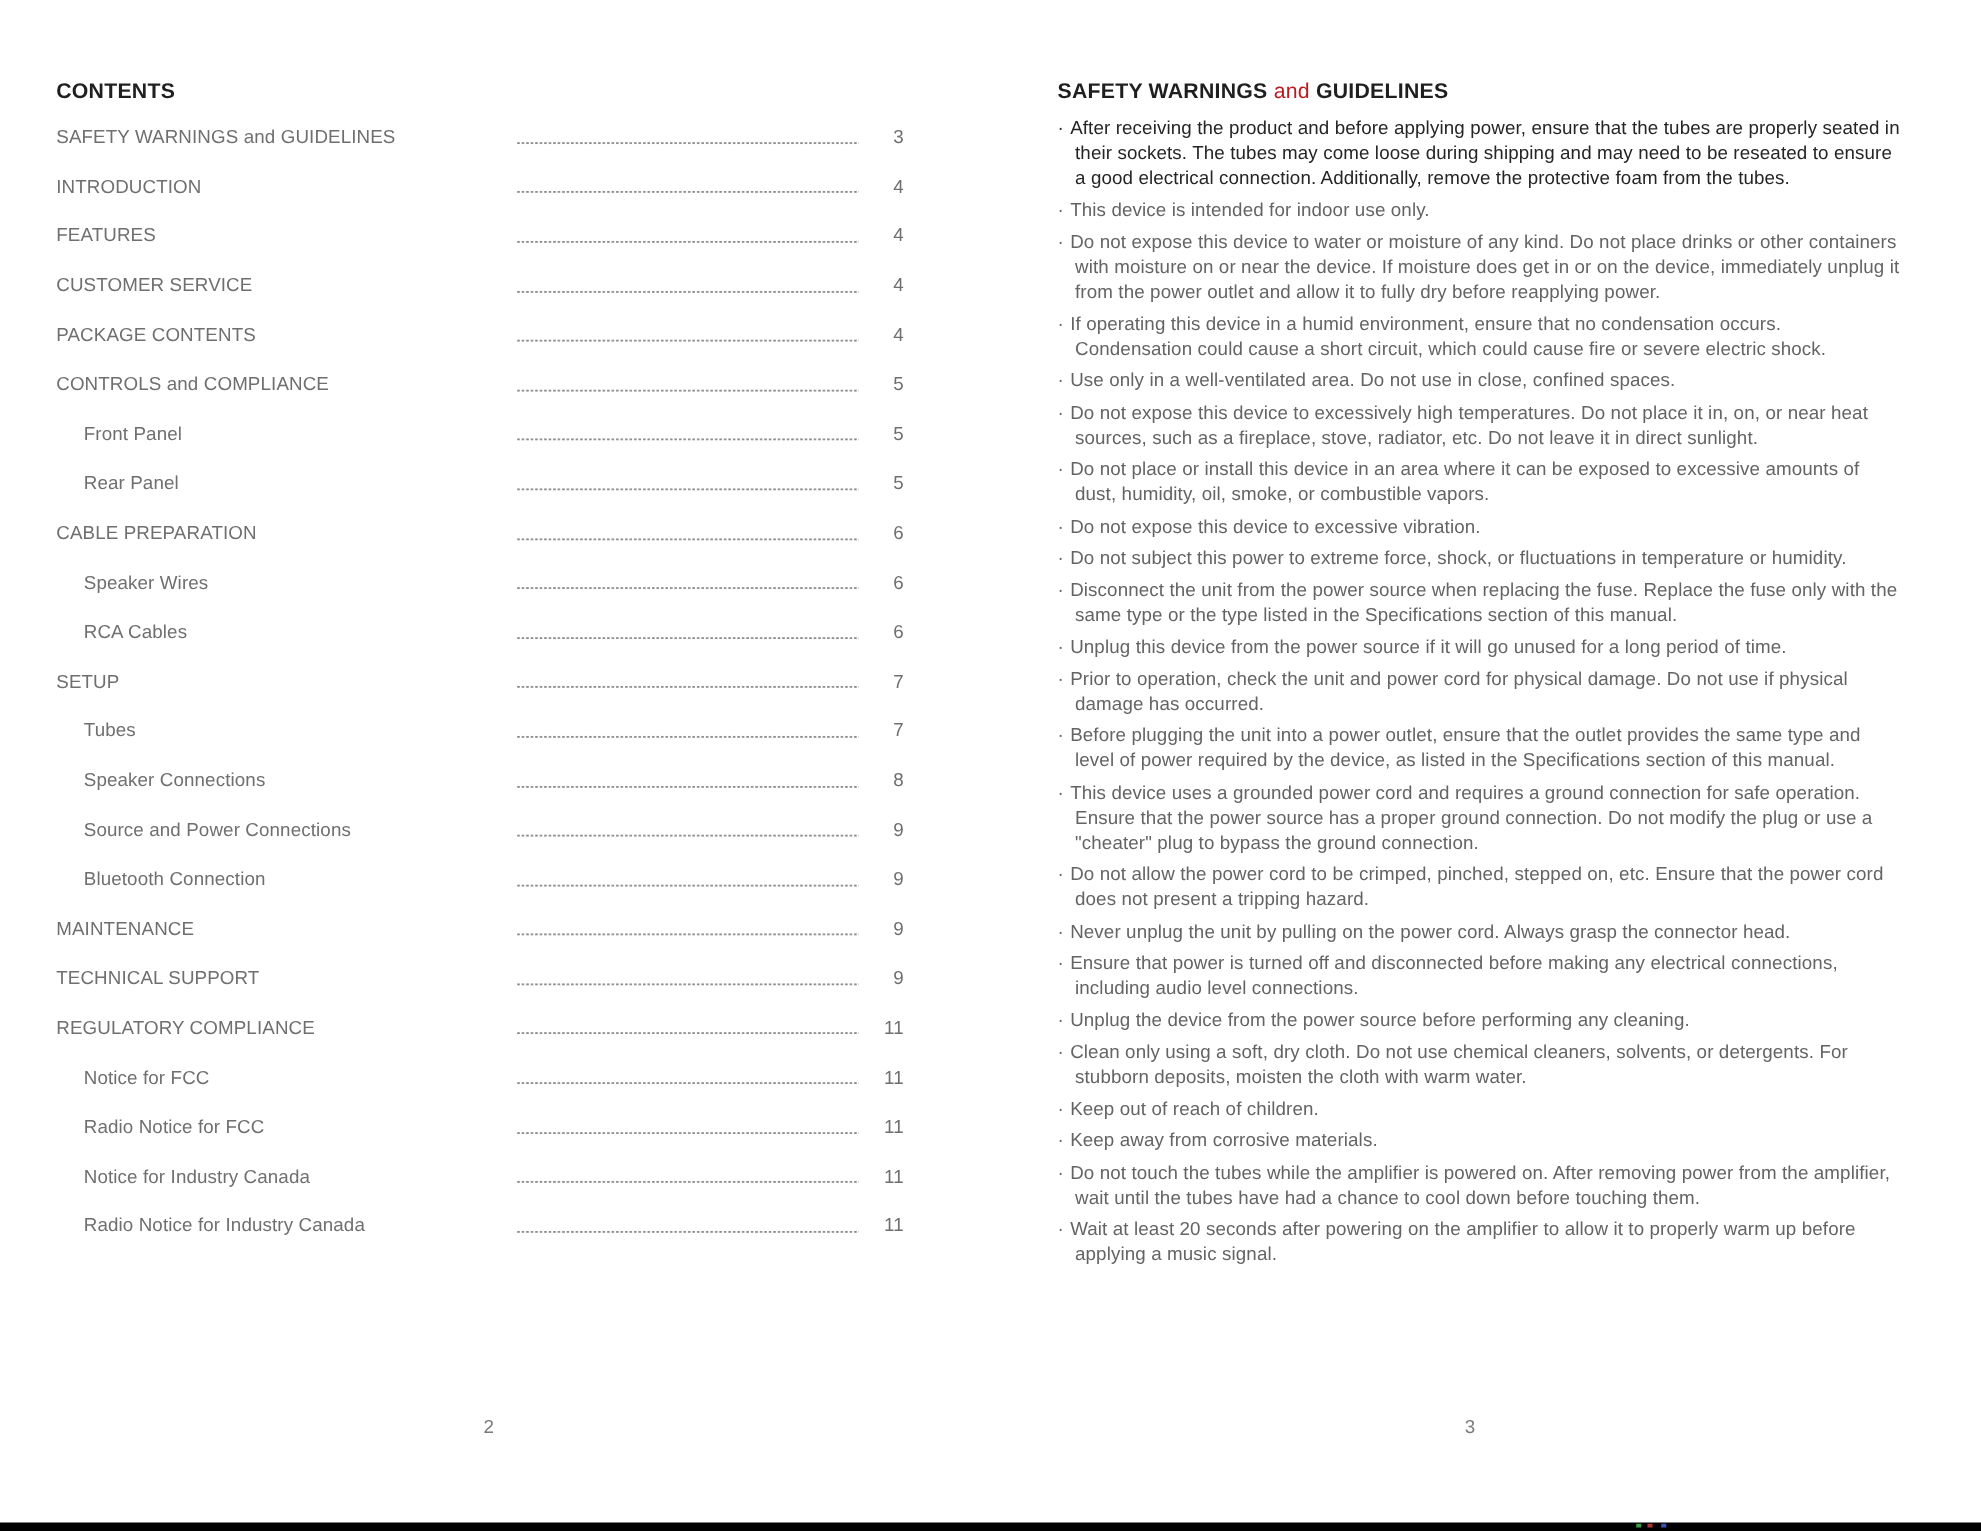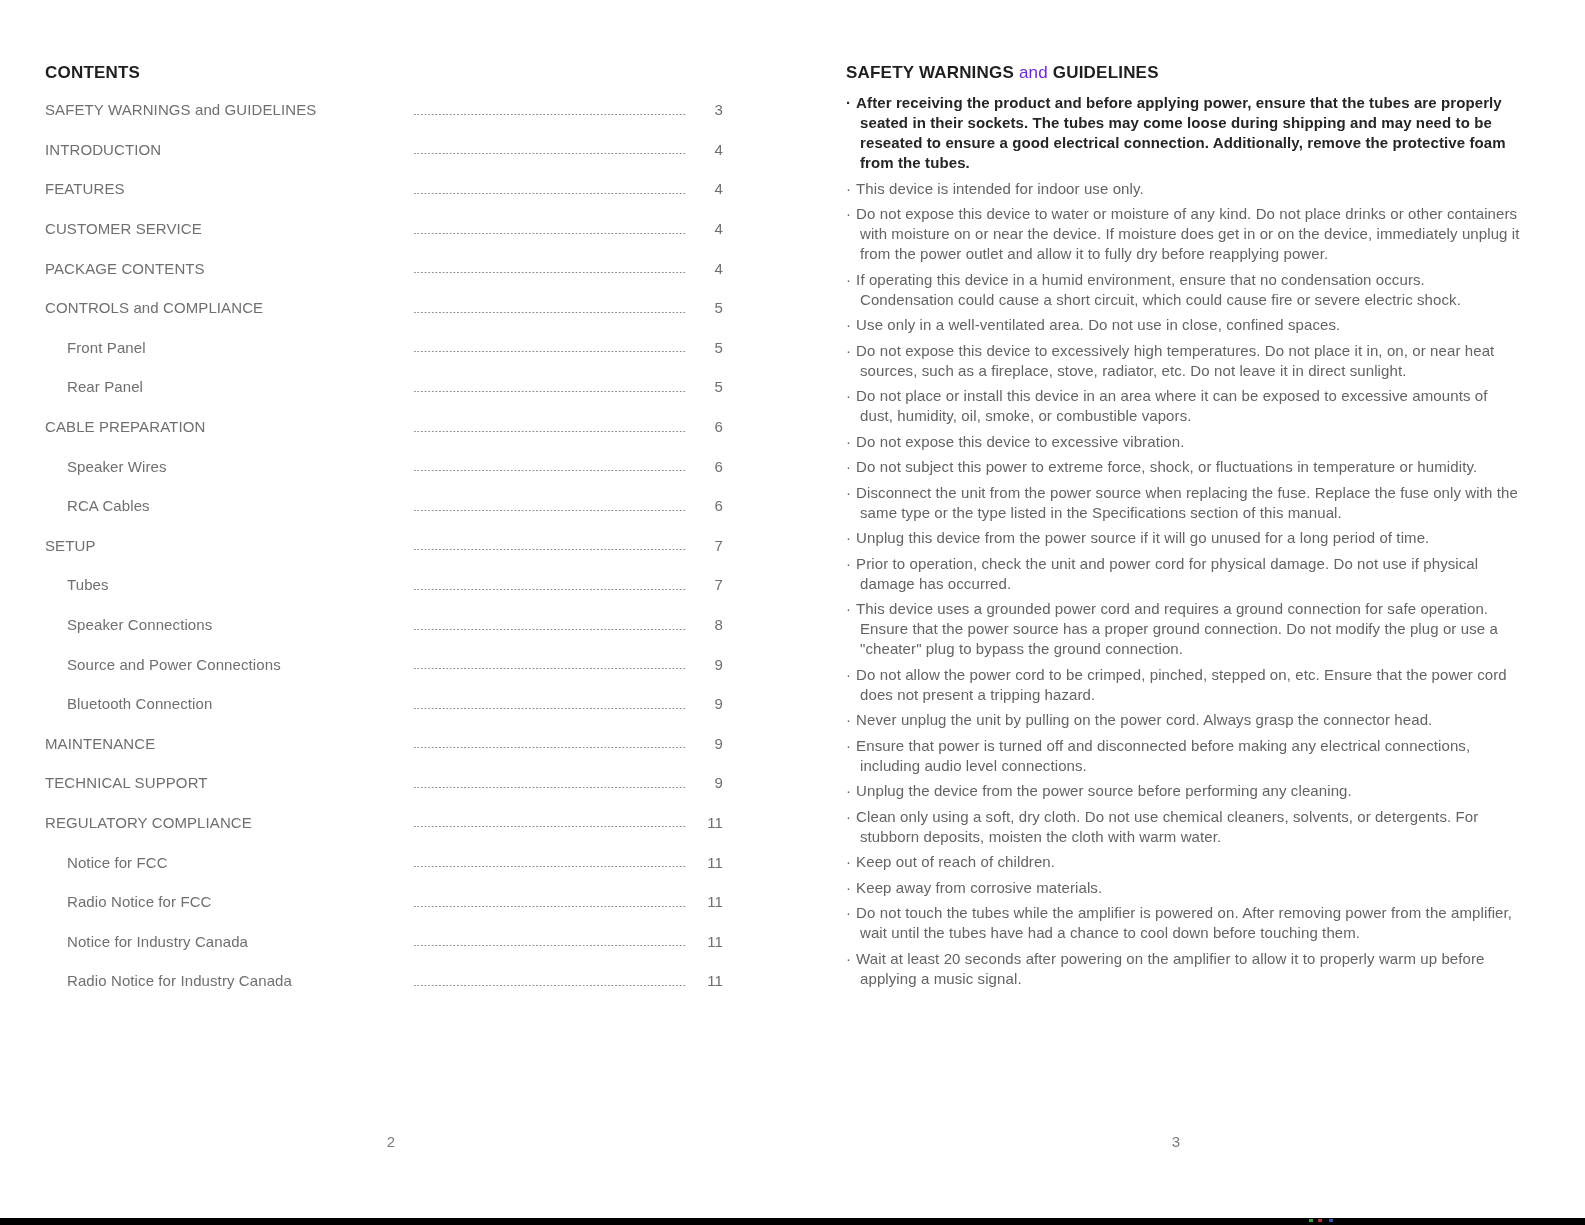--- a/index.html
+++ b/index.html
@@ -13,21 +13,21 @@
   .page { position: absolute; top: 62px; }
   .page-left  { left: 45px;  width: 678px; }
   .page-right { left: 846px; width: 674px; }
 
   h1.page-heading {
     margin: 0; padding: 0;
     font-size: 17px; font-weight: bold;
     color: #1f1f1f; letter-spacing: 0.2px;
     line-height: 22px;
   }
-  h1.page-heading .mid { font-weight: normal; color: #6d28d9; }
+  h1.page-heading .mid { font-weight: normal; color: #b91c1c; }
 
   
   .toc { margin-top: 6px; }
   .toc-row {
     display: flex; align-items: center;
     height: 39.6px;
     font-size: 15px; color: #6f6f6f; letter-spacing: 0.1px;
   }
   .toc-label { flex: 0 0 368px; white-space: nowrap; }
   .toc-row.indent .toc-label { padding-left: 22px; box-sizing: border-box; }
@@ -43,21 +43,21 @@
 
   
   .bullets { margin-top: 9px; }
   .bullet {
     margin: 0 0 5.5px 0;
     font-size: 15px; line-height: 20px;
     color: #646464; letter-spacing: 0.1px;
     padding-left: 14px; text-indent: -14px;
   }
   .bullet .dot { margin-right: 5px; color: #646464; }
-  .bullet.bold { font-weight: bold; color: #252525; }
+  .bullet.bold { font-weight: normal; color: #252525; }
   .bullet.bold .dot { color: #252525; }
 
   
   .pagenum {
     position: absolute; top: 1133px;
     font-size: 15px; color: #7a7a7a;
     width: 30px; text-align: center;
   }
   .pagenum-left  { left: 376px; }
   .pagenum-right { left: 1161px; }
@@ -204,20 +204,21 @@
       <p class="bullet"><span class="dot">·</span><span>Do not expose this device to water or moisture of any kind. Do not place drinks or other containers with moisture on or near the device. If moisture does get in or on the device, immediately unplug it from the power outlet and allow it to fully dry before reapplying power.</span></p>
       <p class="bullet"><span class="dot">·</span><span>If operating this device in a humid environment, ensure that no condensation occurs. Condensation could cause a short circuit, which could cause fire or severe electric shock.</span></p>
       <p class="bullet"><span class="dot">·</span><span>Use only in a well-ventilated area. Do not use in close, confined spaces.</span></p>
       <p class="bullet"><span class="dot">·</span><span>Do not expose this device to excessively high temperatures. Do not place it in, on, or near heat sources, such as a fireplace, stove, radiator, etc. Do not leave it in direct sunlight.</span></p>
       <p class="bullet"><span class="dot">·</span><span>Do not place or install this device in an area where it can be exposed to excessive amounts of dust, humidity, oil, smoke, or combustible vapors.</span></p>
       <p class="bullet"><span class="dot">·</span><span>Do not expose this device to excessive vibration.</span></p>
       <p class="bullet"><span class="dot">·</span><span>Do not subject this power to extreme force, shock, or fluctuations in temperature or humidity.</span></p>
       <p class="bullet"><span class="dot">·</span><span>Disconnect the unit from the power source when replacing the fuse. Replace the fuse only with the same type or the type listed in the Specifications section of this manual.</span></p>
       <p class="bullet"><span class="dot">·</span><span>Unplug this device from the power source if it will go unused for a long period of time.</span></p>
       <p class="bullet"><span class="dot">·</span><span>Prior to operation, check the unit and power cord for physical damage. Do not use if physical damage has occurred.</span></p>
+      <p class="bullet"><span class="dot">·</span><span>Before plugging the unit into a power outlet, ensure that the outlet provides the same type and level of power required by the device, as listed in the Specifications section of this manual.</span></p>
       <p class="bullet"><span class="dot">·</span><span>This device uses a grounded power cord and requires a ground connection for safe operation. Ensure that the power source has a proper ground connection. Do not modify the plug or use a "cheater" plug to bypass the ground connection.</span></p>
       <p class="bullet"><span class="dot">·</span><span>Do not allow the power cord to be crimped, pinched, stepped on, etc. Ensure that the power cord does not present a tripping hazard.</span></p>
       <p class="bullet"><span class="dot">·</span><span>Never unplug the unit by pulling on the power cord. Always grasp the connector head.</span></p>
       <p class="bullet"><span class="dot">·</span><span>Ensure that power is turned off and disconnected before making any electrical connections, including audio level connections.</span></p>
       <p class="bullet"><span class="dot">·</span><span>Unplug the device from the power source before performing any cleaning.</span></p>
       <p class="bullet"><span class="dot">·</span><span>Clean only using a soft, dry cloth. Do not use chemical cleaners, solvents, or detergents. For stubborn deposits, moisten the cloth with warm water.</span></p>
       <p class="bullet"><span class="dot">·</span><span>Keep out of reach of children.</span></p>
       <p class="bullet"><span class="dot">·</span><span>Keep away from corrosive materials.</span></p>
       <p class="bullet"><span class="dot">·</span><span>Do not touch the tubes while the amplifier is powered on. After removing power from the amplifier, wait until the tubes have had a chance to cool down before touching them.</span></p>
       <p class="bullet"><span class="dot">·</span><span>Wait at least 20 seconds after powering on the amplifier to allow it to properly warm up before applying a music signal.</span></p>

